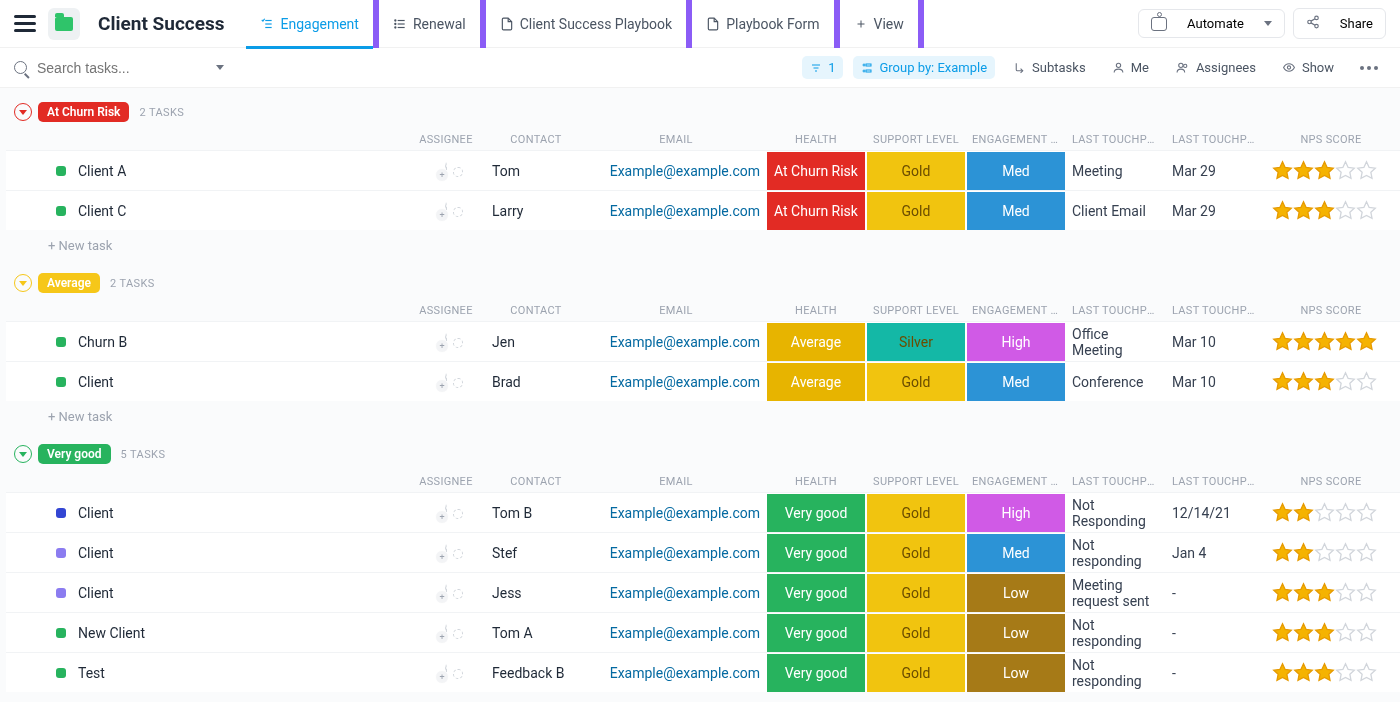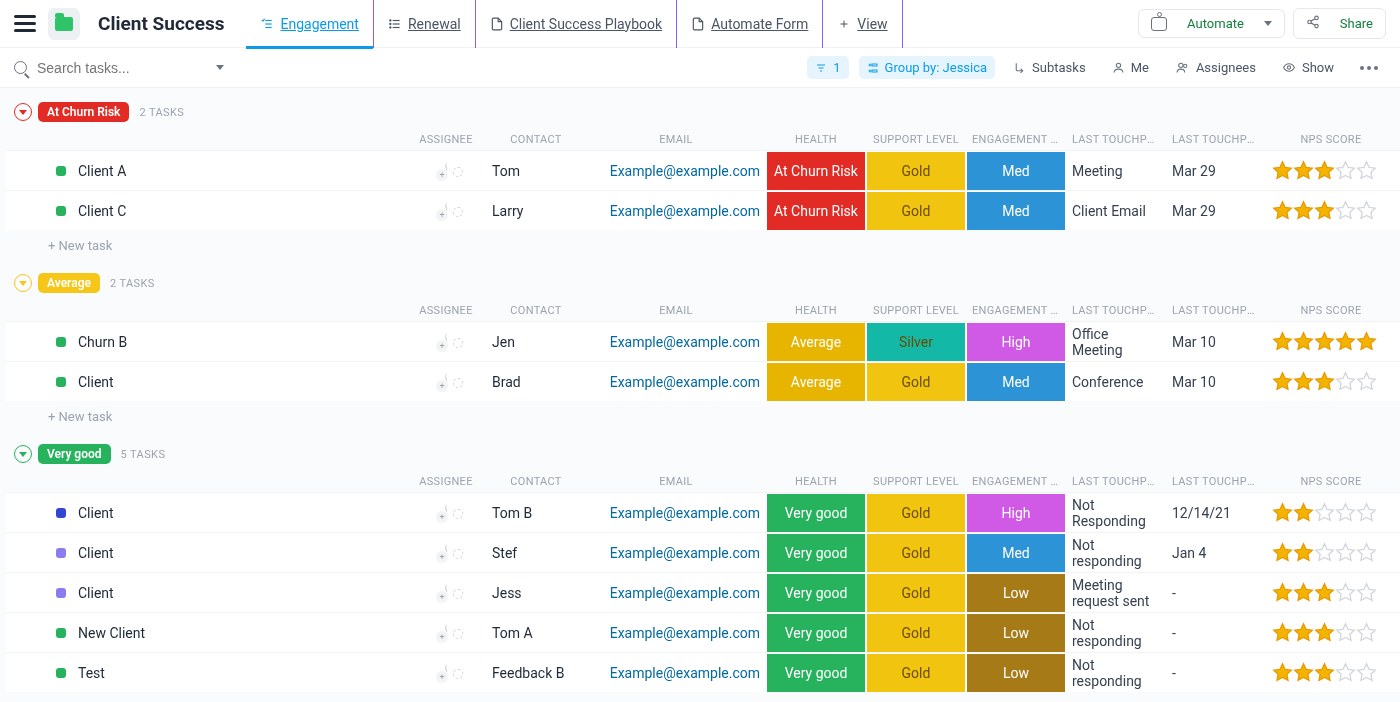--- a/index.html
+++ b/index.html
@@ -22,26 +22,26 @@
   body{margin:0;font-family:-apple-system,BlinkMacSystemFont,"Segoe UI",Roboto,Helvetica,Arial,sans-serif;font-size:13px;color:var(--text);background:#fff;width:1400px;}
   
   .topbar{display:flex;align-items:center;height:48px;padding:0 14px;border-bottom:1px solid #f1f1f1;gap:8px;}
   .hamburger{width:22px;display:flex;flex-direction:column;gap:4px;cursor:pointer;}
   .hamburger span{height:3px;background:#1f2937;border-radius:2px;}
   .folder-chip{width:32px;height:32px;border-radius:6px;background:#eef1f3;display:flex;align-items:center;justify-content:center;margin-left:4px;}
   .folder-icon{width:18px;height:14px;background:#2fc46a;border-radius:2px;position:relative;}
   .folder-icon:before{content:"";position:absolute;top:-4px;left:0;width:9px;height:4px;background:#2fc46a;border-radius:2px 2px 0 0;}
   .page-title{font-size:19px;font-weight:700;margin-left:10px;margin-right:14px;}
   .tabs{display:flex;align-items:stretch;height:48px;}
-  .tab{display:flex;align-items:center;gap:6px;font-size:14px;color:#4b5563;padding:0 14px;border-right:1px solid #8b5cf6;cursor:pointer;position:relative;text-decoration:underline;}
+  .tab{display:flex;align-items:center;gap:6px;font-size:14px;color:#4b5563;padding:0 14px;border-right:6px solid #8b5cf6;cursor:pointer;position:relative;}
   .tab.active{color:#0b9ce7;}
   .tab.active:after{content:"";position:absolute;left:0;right:0;bottom:-1px;height:3px;background:#0b9ce7;}
   .tab .ticon{width:14px;height:14px;display:inline-flex;align-items:center;justify-content:center;color:inherit;}
   .top-spacer{flex:1;}
-  .top-btn{display:flex;align-items:center;gap:20px;padding:6px 12px;border:1px solid #e5e7eb;border-radius:6px;color:#15803d;cursor:pointer;font-size:13px;}
+  .top-btn{display:flex;align-items:center;gap:20px;padding:6px 12px;border:1px solid #e5e7eb;border-radius:6px;color:#000000;cursor:pointer;font-size:13px;}
   .robot{width:16px;height:14px;border:1.5px solid #6b7280;border-radius:3px;position:relative;}
   .robot:before{content:"";position:absolute;width:3px;height:3px;border:1.5px solid #6b7280;border-radius:50%;top:-6px;left:5px;}
   .chev{width:0;height:0;border-left:4px solid transparent;border-right:4px solid transparent;border-top:5px solid #6b7280;}
   
   .toolbar{display:flex;align-items:center;padding:0 14px;height:40px;border-bottom:1px solid #f1f1f1;gap:10px;}
   .search-wrap{display:flex;align-items:center;gap:8px;color:var(--muted);flex:0 0 210px;justify-content:space-between;}
   .search-inner{display:flex;align-items:center;gap:8px;}
   .mag{width:13px;height:13px;border:1.5px solid #6b7280;border-radius:50%;position:relative;}
   .mag:after{content:"";position:absolute;width:6px;height:1.5px;background:#6b7280;bottom:-3px;right:-4px;transform:rotate(45deg);}
   .search-input{border:none;outline:none;font-size:14px;color:#6b7280;width:140px;background:transparent;}
@@ -125,21 +125,21 @@
         </span>
         <span>Client Success Playbook</span>
       </div>
       <div class="tab">
         <span class="ticon">
           <svg width="14" height="14" viewBox="0 0 24 24" fill="none" stroke="currentColor" stroke-width="2">
             <path d="M14 2H6a2 2 0 0 0-2 2v16a2 2 0 0 0 2 2h12a2 2 0 0 0 2-2V8z"></path>
             <polyline points="14 2 14 8 20 8"></polyline>
           </svg>
         </span>
-        <span>Automate Form</span>
+        <span>Playbook Form</span>
       </div>
       <div class="tab">
         <span class="ticon">
           <svg width="12" height="12" viewBox="0 0 24 24" fill="none" stroke="currentColor" stroke-width="2">
             <line x1="12" y1="5" x2="12" y2="19"></line>
             <line x1="5" y1="12" x2="19" y2="12"></line>
           </svg>
         </span>
         <span>View</span>
       </div>
@@ -181,21 +181,21 @@
       </svg>
     <span>1</span>
   </span>
   <span class="pill blue">
     <svg width="12" height="12" viewBox="0 0 24 24" fill="none" stroke="#0b9ce7" stroke-width="2">
         <circle cx="6" cy="6" r="2"></circle>
         <circle cx="6" cy="18" r="2"></circle>
         <rect x="10" y="4" width="10" height="4"></rect>
         <rect x="10" y="16" width="10" height="4"></rect>
       </svg>
-    <span>Group by: Jessica</span>
+    <span>Group by: Example</span>
   </span>
   <span class="pill plain">
     <svg width="13" height="13" viewBox="0 0 24 24" fill="none" stroke="#6b7280" stroke-width="2">
         <path d="M6 4v12a2 2 0 0 0 2 2h10"></path>
         <path d="M14 14l4 4-4 4"></path>
       </svg>
     <span>Subtasks</span>
   </span>
   <span class="pill plain">
     <svg width="13" height="13" viewBox="0 0 24 24" fill="none" stroke="#6b7280" stroke-width="2">

